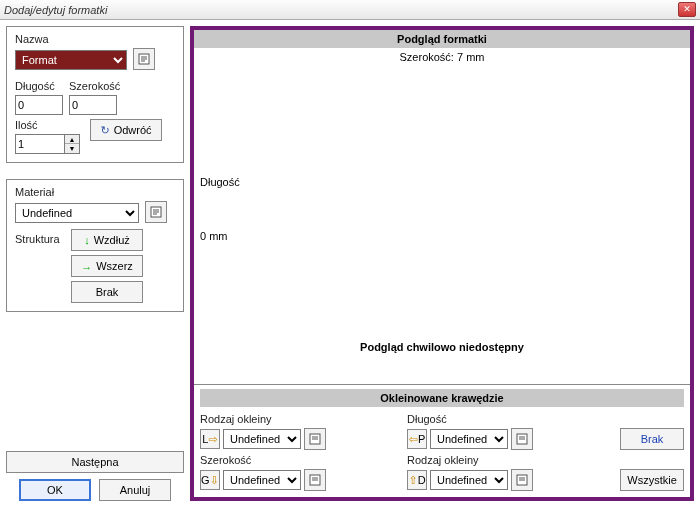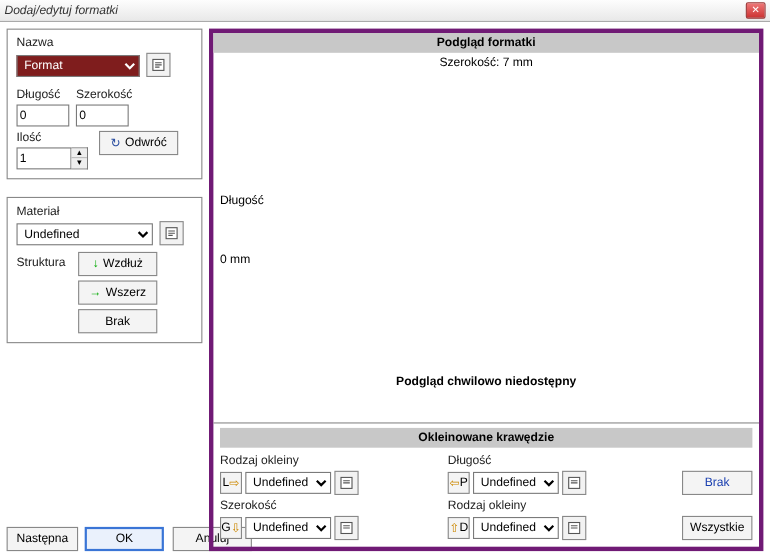--- a/index.html
+++ b/index.html
@@ -42,21 +42,21 @@
 .edges-grid { display: grid; grid-template-columns: 1fr 1fr 70px; gap: 4px 8px; margin-top: 6px; align-items: end; }
 .edge-row { display: flex; align-items: center; gap: 3px; }
 .letter-btn { width: 20px; height: 20px; border: 1px solid #888; background: #f4f4f4; display: inline-flex; align-items: center; justify-content: center; cursor: pointer; font-size: 10px; }
 .arr { font-size: 11px; }
 .arr.r { color: #cc8800; }
 .arr.l { color: #cc8800; }
 .arr.d { color: #cc8800; }
 .arr.u { color: #cc8800; }
 .sel-small { width: 78px; }
 
-.bottom-btns { margin-top: auto; display: flex; flex-direction: row; gap: 6px; }
+.bottom-btns { margin-top: auto; display: flex; flex-direction: column; gap: 6px; }
 .bottom-btns .row-b { display: flex; gap: 8px; justify-content: center; }
 .btn-full { width: 100%; justify-content: center; }
 
 svg { display: block; }
 </style>
 </head>
 <body>
 
 <div class="titlebar">
   <span class="title">Dodaj/edytuj formatki</span>

